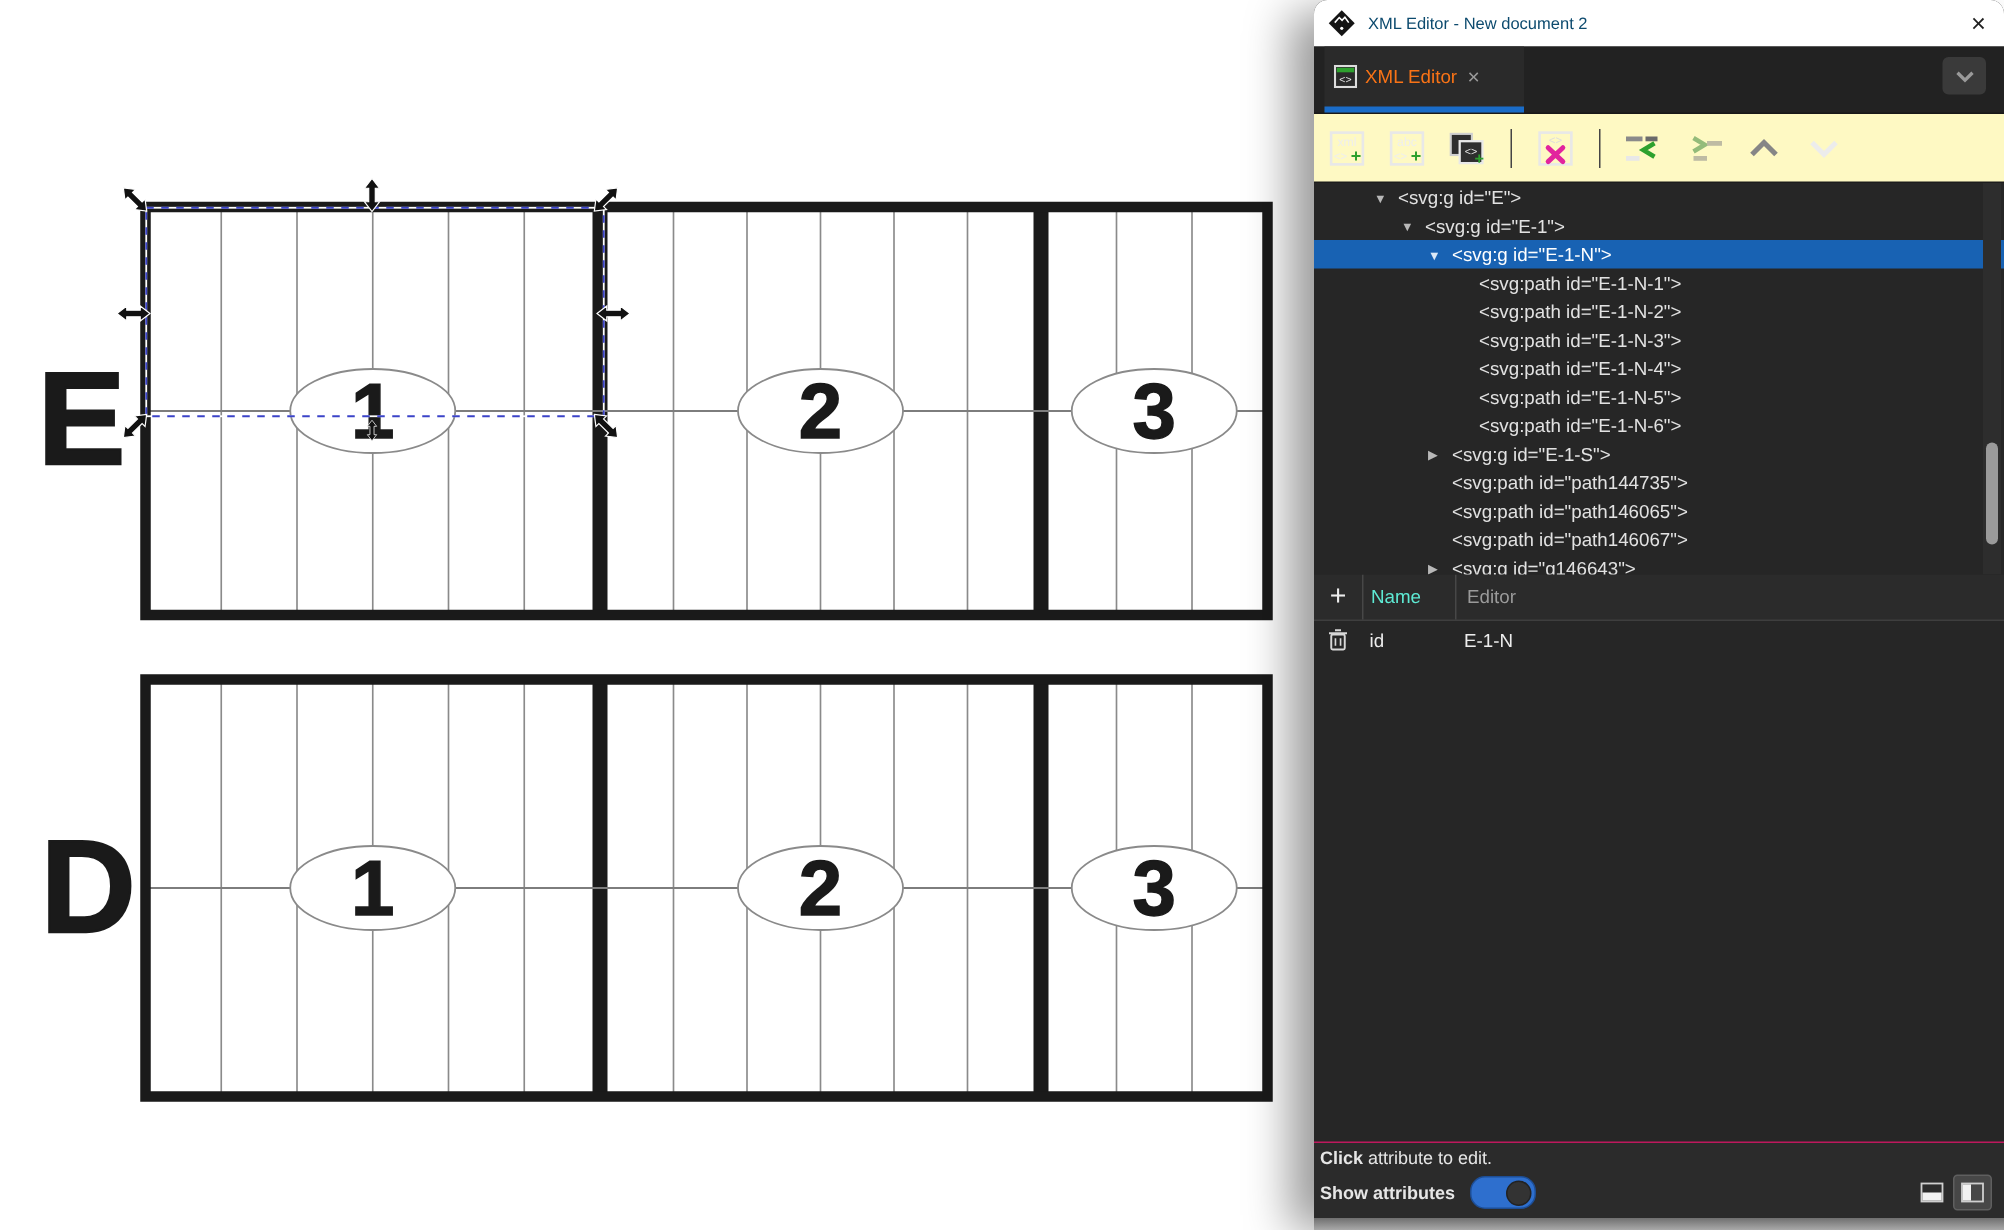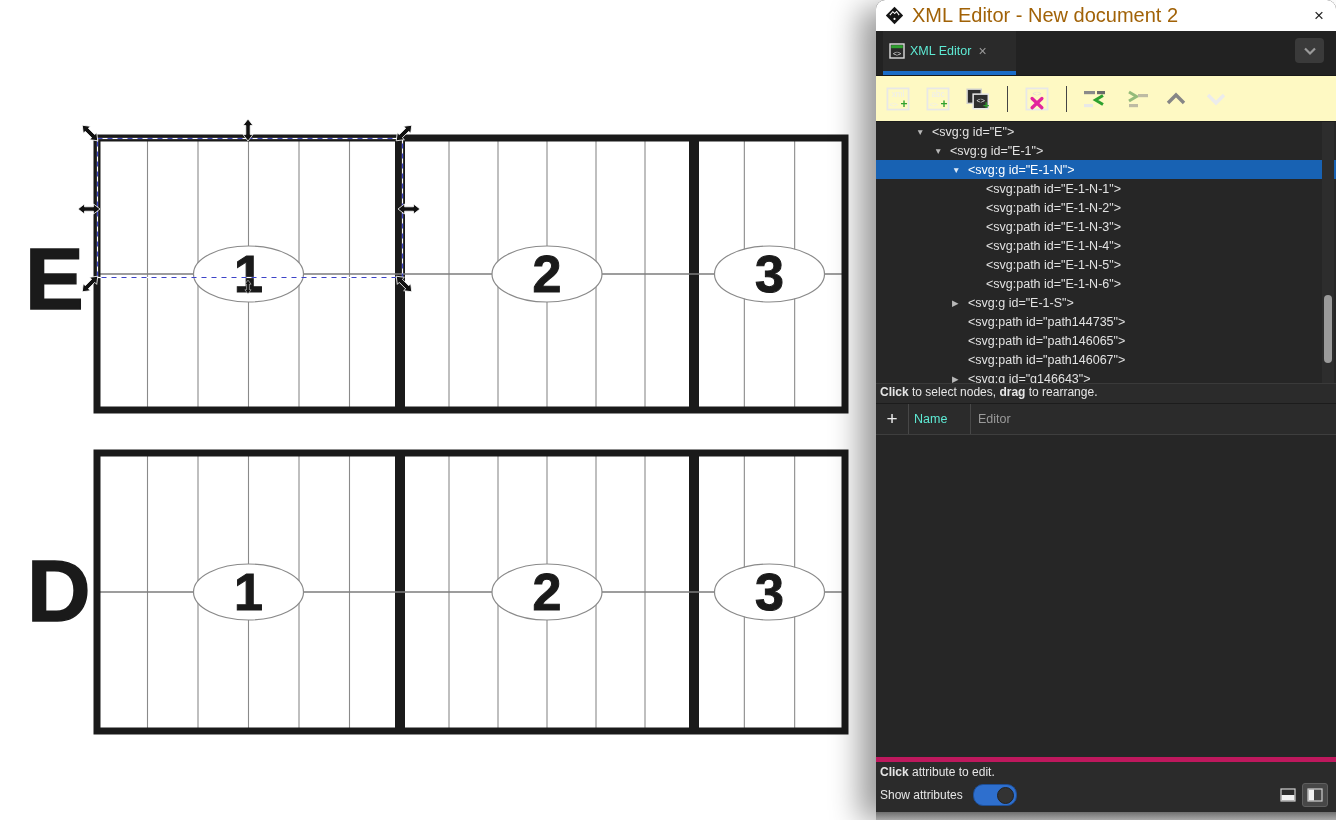--- a/index.html
+++ b/index.html
@@ -9,28 +9,28 @@
 
   
   .panel{position:absolute;left:876px;top:0;width:460px;height:812px;background:#262626;
          border-radius:9px 9px 0 0;box-shadow:-16px 8px 30px rgba(0,0,0,.40);
          display:flex;flex-direction:column;overflow:hidden;}
   .win-edge{position:absolute;left:876px;top:812px;width:460px;height:8px;
             background:linear-gradient(180deg,#6f6f6f,#a9a9a9);}
 
   .titlebar{height:31px;background:#ffffff;display:flex;align-items:center;gap:8px;
             padding:0 12px 0 9px;flex:0 0 auto;}
-  .titlebar .title{font-size:20px;color:#a16207;}
+  .titlebar .title{font-size:11px;color:#0c4a6e;}
   .tb-close{margin-left:auto;font-size:17px;color:#1f1f1f;line-height:1;cursor:default;}
 
   .tabbar{height:44px;background:#222222;border-bottom:1px solid #191919;display:flex;
           align-items:stretch;position:relative;flex:0 0 auto;}
   .tab{margin-left:7px;width:121px;background:#2a2a2a;display:flex;align-items:center;gap:5px;
        padding:0 6px;border-bottom:4px solid #1a6cc8;}
-  .tab .tab-label{font-size:12.5px;color:#5eead4;white-space:nowrap;}
+  .tab .tab-label{font-size:12.5px;color:#f97316;white-space:nowrap;}
   .tab .tab-close{color:#9a9a9a;font-size:14px;margin-left:2px;}
   .tab-overflow{position:absolute;right:12px;top:7px;width:29px;height:25px;background:#3a3a3a;
                 border-radius:4px;display:flex;align-items:center;justify-content:center;}
 
   .toolbar{height:45px;background:#fef9c3;border-bottom:1px solid #1c1c1c;display:flex;
            align-items:center;padding:0 8px;gap:12px;flex:0 0 auto;}
   .tbtn{width:28px;height:28px;display:flex;align-items:center;justify-content:center;border-radius:3px;}
   .tsep{width:1px;height:26px;background:#454545;margin:0 3px;}
 
   .tree{flex:0 0 261px;background:#262626;position:relative;overflow:hidden;}
@@ -51,24 +51,24 @@
              border-right:1px solid #474747;color:#ececec;font-size:19px;font-weight:400;}
   .col-name{width:56px;padding-left:5px;color:#5eead4;font-size:12.5px;border-right:1px solid #474747;
             height:30px;display:flex;align-items:center;}
   .col-value{flex:1;padding-left:7px;color:#9a9a9a;font-size:12.5px;}
   .attr-row{height:25px;display:flex;align-items:center;flex:0 0 auto;}
   .attr-trash{width:32px;display:flex;align-items:center;justify-content:center;}
   .attr-name{width:56px;padding-left:5px;color:#ececec;font-size:12.5px;}
   .attr-value{flex:1;padding-left:7px;color:#ececec;font-size:12.5px;}
   .attr-space{flex:1 1 auto;background:#262626;}
 
-  .footer{flex:0 0 48px;background:#2b2b2b;border-top:5px solid #be185d;padding:2px 8px 0 4px;margin-top:42px;}
+  .footer{flex:0 0 48px;background:#2b2b2b;border-top:1px solid #be185d;padding:2px 8px 0 4px;margin-top:42px;}
   .hint{font-size:12px;color:#e6e6e6;margin:1px 0 4px 0;}
   .foot-row{display:flex;align-items:center;gap:10px;}
-  .toggle-label{font-size:12px;color:#e6e6e6;}
+  .toggle-label{font-size:12px;color:#e6e6e6;font-weight:bold;}
   .toggle{width:42px;height:20px;border-radius:10px;background:#2e6fce;border:1px solid #1d4e96;
           position:relative;}
   .knob{position:absolute;right:2px;top:1.5px;width:15px;height:15px;border-radius:50%;
         background:#333333;border:1px solid #222;}
   .layout-btns{margin-left:auto;display:flex;gap:2px;align-items:center;}
   .lay-btn{width:24px;height:22px;display:flex;align-items:center;justify-content:center;border-radius:3px;}
   .lay-btn.active{background:#474747;border:1px solid #5f5f5f;}
 </style>
 </head>
 <body>
@@ -295,28 +295,40 @@
         </div>
         <div class="trow" style="padding-left: 76px;">
           <span class="tri">▶</span>
           <span>&lt;svg:g id="g146643"&gt;</span>
         </div>
         <div class="scrollbar">
         <div class="thumb"></div>
       </div>
     </div>
 
-    <div class="statusbar"><span class="b">Click</span><span> to select nodes, </span><span class="b">drag</span><span> to rearrange.</span></div>
 
     <div class="attr-header">
       <div class="attr-plus">+</div>
       <div class="col-name">Name</div>
       <div class="col-value">Editor</div>
     </div>
 
+    <div class="attr-row">
+      <div class="attr-trash">
+        <svg width="14" height="15" viewBox="0 0 14 15">
+          <rect x="2.5" y="4" width="9" height="10" rx="1" fill="none" stroke="#d8d8d8" stroke-width="1.3"></rect>
+          <line x1="1" y1="3.2" x2="13" y2="3.2" stroke="#d8d8d8" stroke-width="1.4"></line>
+          <line x1="5" y1="1.2" x2="9" y2="1.2" stroke="#d8d8d8" stroke-width="1.4"></line>
+          <line x1="5.3" y1="6.5" x2="5.3" y2="11.5" stroke="#d8d8d8" stroke-width="1.1"></line>
+          <line x1="8.7" y1="6.5" x2="8.7" y2="11.5" stroke="#d8d8d8" stroke-width="1.1"></line>
+        </svg>
+      </div>
+      <div class="attr-name">id</div>
+      <div class="attr-value">E-1-N</div>
+    </div>
 
     <div class="attr-space"></div>
 
     <div class="footer">
       <div class="hint"><span class="b">Click</span><span> attribute to edit.</span></div>
       <div class="foot-row">
         <span class="toggle-label">Show attributes</span>
         <div class="toggle">
           <div class="knob"></div>
         </div>

